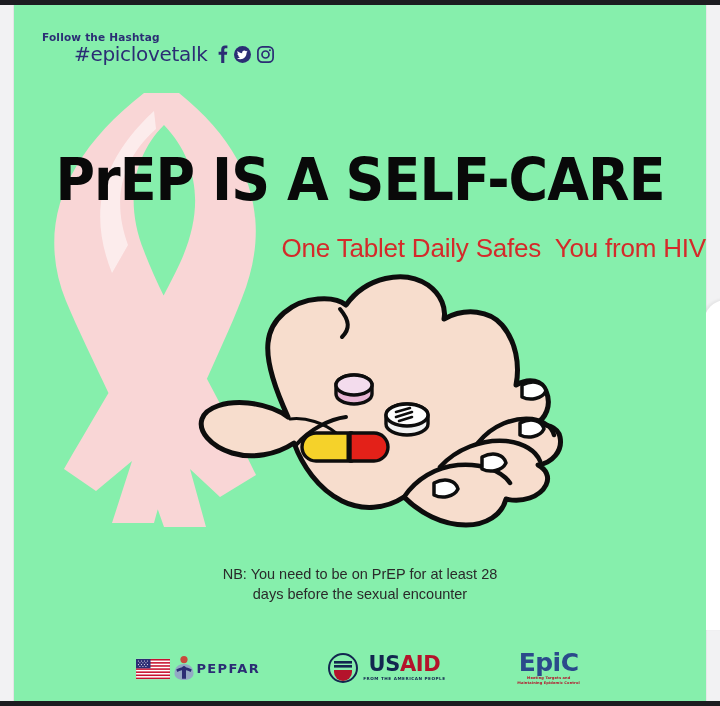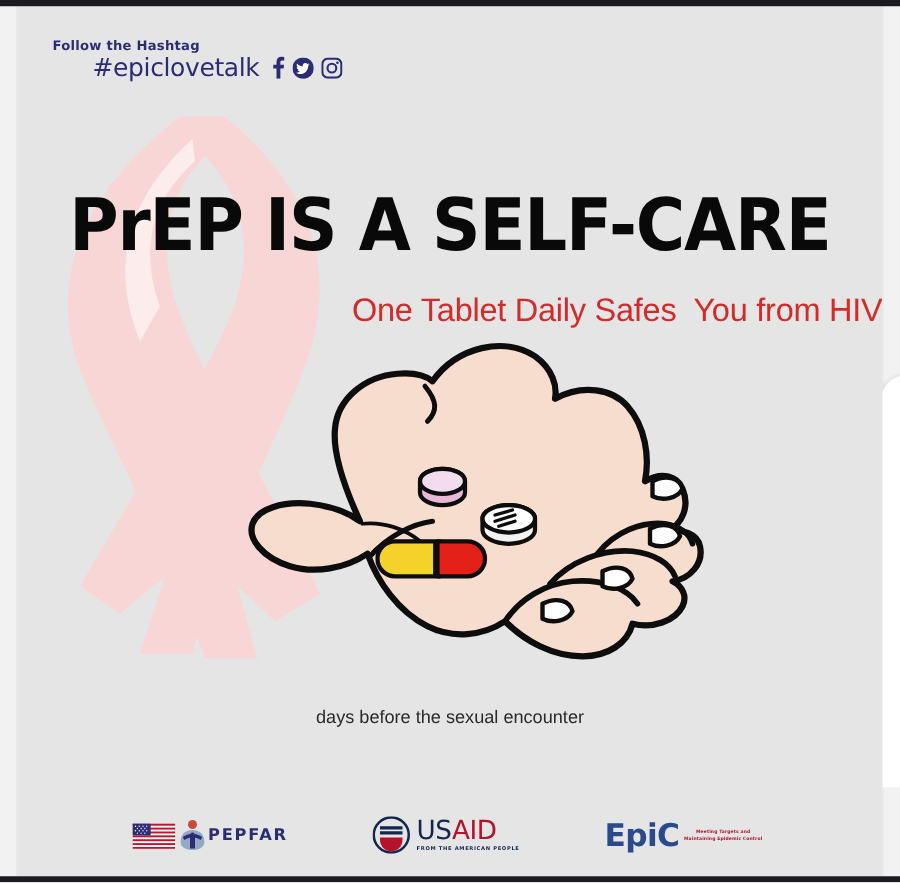--- a/index.html
+++ b/index.html
@@ -56,21 +56,21 @@
     box-shadow: -2px -1px 3px rgba(0,0,0,0.06);
     z-index: 3;
   }
 
   .canvas {
     position: absolute;
     left: 14px;
     top: 5px;
     width: 692px;
     height: 696px;
-    background: #e5e5e5;
+    background: #86efac;
     z-index: 5;
     overflow: hidden;
   }
 
   
   .ribbon {
     position: absolute;
     left: -10px;
     top: 78px;
     width: 330px;
@@ -199,35 +199,37 @@
     font-weight: bold;
     color: #2b2d74;
     letter-spacing: 1.4px;
   }
 
   .usaid { gap: 5px; }
   .usaid-text { display: flex; flex-direction: column; line-height: 1; }
   .usaid-word {
     font-family: "DejaVu Sans", sans-serif;
     font-size: 21px;
-    font-weight: normal;
+    font-weight: bold;
     letter-spacing: -0.4px;
+    text-align: center;
   }
   .usaid-us { color: #12264f; }
   .usaid-aid { color: #b4132b; }
   .usaid-tag {
     font-family: "DejaVu Sans", sans-serif;
     font-size: 4.2px;
     font-weight: bold;
     color: #12264f;
     letter-spacing: 0.5px;
     margin-top: 2px;
   }
 
   .epic {
+    flex-direction: column;
     align-items: center;
   }
   .epic-word {
     font-family: "DejaVu Sans", sans-serif;
     font-size: 25px;
     font-weight: bold;
     color: #2b4a8b;
     letter-spacing: -0.5px;
     line-height: 1;
   }
@@ -359,20 +361,21 @@
 
         <g>
           <path d="M126 166 h36 v28 h-36 a14 14 0 0 1 0 -28 Z" fill="#f5d22a" stroke="#0d0d0d" stroke-width="3.4" stroke-linejoin="round"></path>
           <path d="M160 166 h24 a14 14 0 0 1 0 28 h-24 Z" fill="#e32119" stroke="#0d0d0d" stroke-width="3.4" stroke-linejoin="round"></path>
           <path d="M158 166 v28" stroke="#0d0d0d" stroke-width="3"></path>
         </g>
       </g>
     </svg>
 
     <div class="note">
+      <div>NB: You need to be on PrEP for at least 28</div>
       <div>days before the sexual encounter</div>
     </div>
 
     <div class="logos">
 
       <div class="logo pepfar">
         <div class="pepfar-mark">
           <svg width="34" height="24" viewBox="0 0 34 24">
             <rect x="0" y="2" width="34" height="20" fill="#ffffff" stroke="#cfcfcf" stroke-width="0.5"></rect>
             <g fill="#c8102e">

